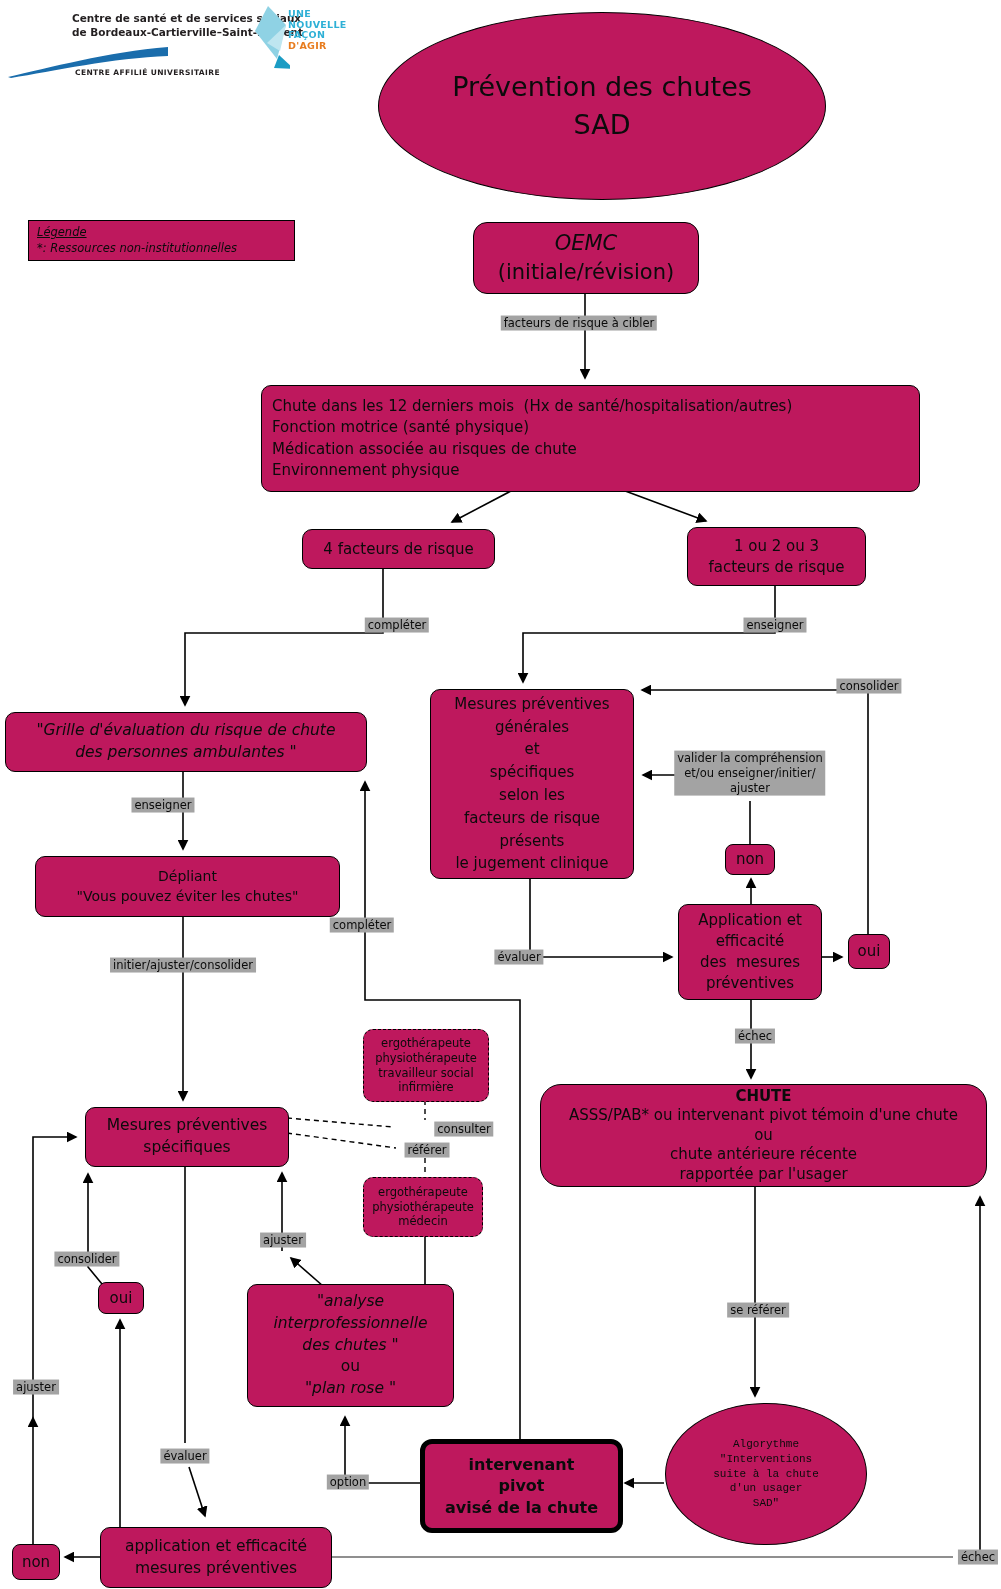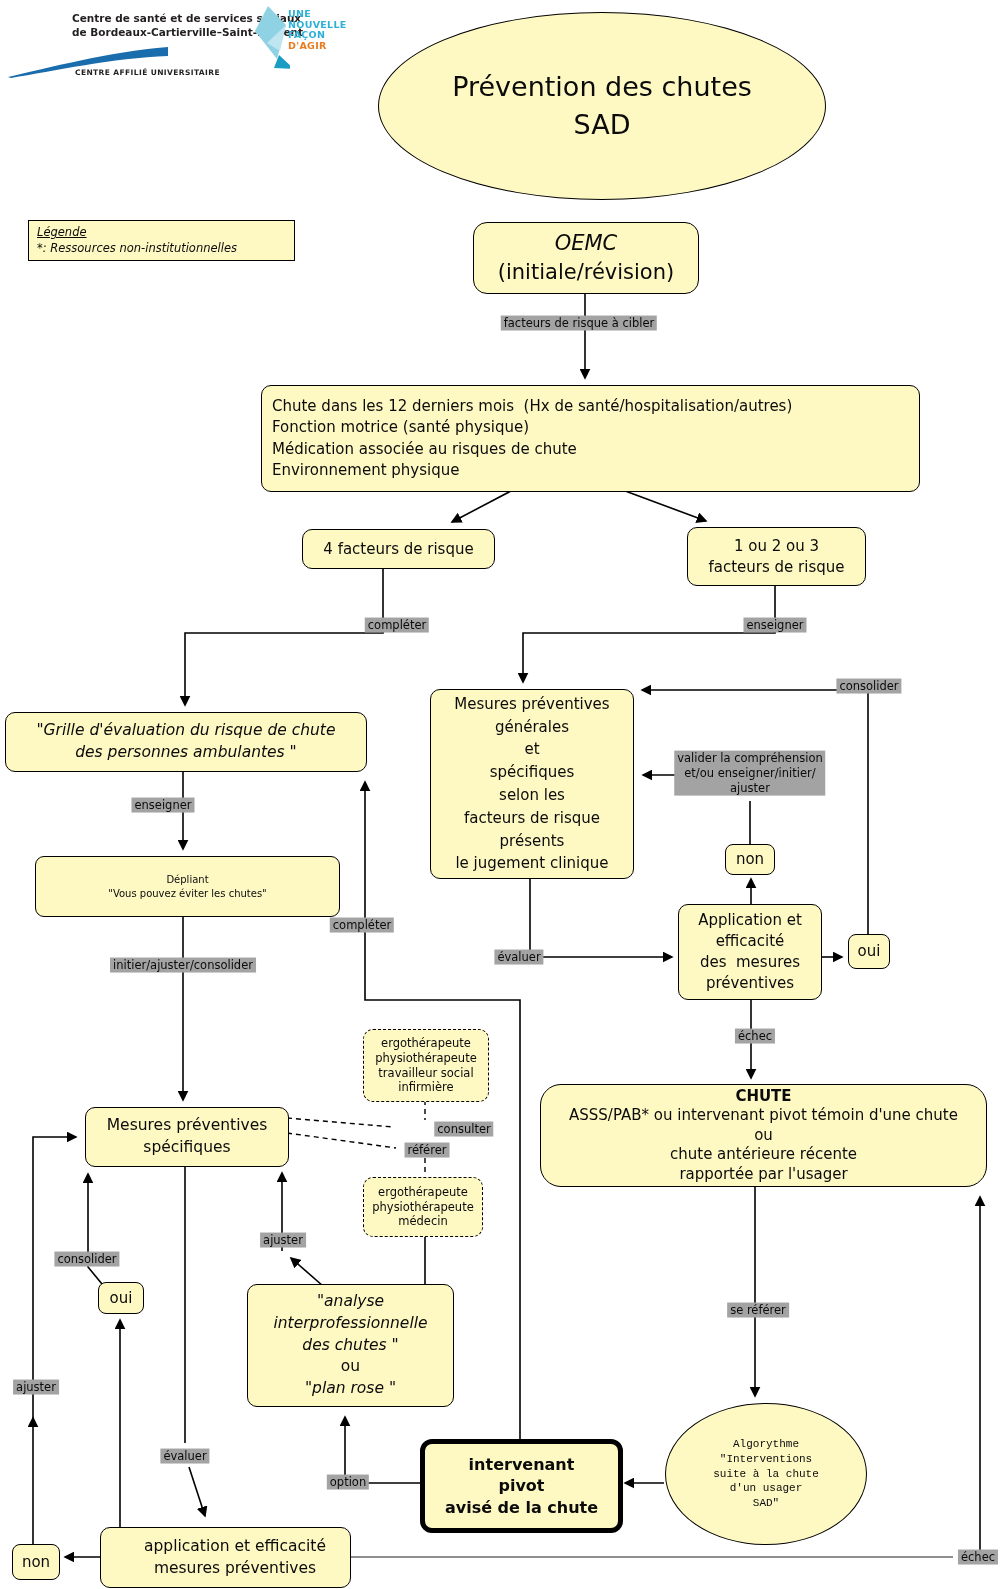--- a/index.html
+++ b/index.html
@@ -1,19 +1,19 @@
 <!DOCTYPE html>
 <html><head>
 <meta charset="utf-8">
 <style>
   html,body{margin:0;padding:0;background:#fff;}
   #canvas{position:relative;width:1001px;height:1589px;background:#fff;
           font-family:"DejaVu Sans",sans-serif;color:#0b0b0b;overflow:hidden;}
   #wires{position:absolute;left:0;top:0;z-index:0;}
-  .node{position:absolute;z-index:1;background:#fef9c3;border:1.5px solid #000;border-radius:10px;
+  .node{position:absolute;z-index:1;background:#be185d;border:1.5px solid #000;border-radius:10px;
         display:flex;flex-direction:column;align-items:center;justify-content:center;
         text-align:center;white-space:pre-wrap;line-height:1.4;}
   .dashedb{border-style:dashed;}
   .sq{border-radius:0;border-width:1px;align-items:flex-start;text-align:left;}
   .ellipse{border-radius:50%;}
   .thick{border-width:5px;border-radius:12px;font-weight:bold;}
   .it{font-style:italic;}
   .b{font-weight:bold;}
   .u{text-decoration:underline;}
   .lbl{position:absolute;z-index:2;background:#a3a3a3;padding:0 3px;font-size:11.5px;
@@ -101,21 +101,21 @@
 Environnement physique</div>
 
   <div class="node" style="left:302px;top:529px;width:191px;height:38px;font-size:15px;">4 facteurs de risque</div>
 
   <div class="node" style="left:687px;top:527px;width:177px;height:57px;font-size:15px;">1 ou 2 ou 3
 facteurs de risque</div>
 
   <div class="node it" style="left:5px;top:712px;width:360px;height:58px;font-size:15.5px;">"Grille d'évaluation du risque de chute
 des personnes ambulantes "</div>
 
-  <div class="node" style="left:35px;top:856px;width:303px;height:59px;font-size:10px;border-radius:9px;">Dépliant
+  <div class="node" style="left:35px;top:856px;width:303px;height:59px;font-size:14px;">Dépliant
 "Vous pouvez éviter les chutes"</div>
 
   <div class="node" style="left:430px;top:689px;width:202px;height:188px;font-size:15px;line-height:1.52;">Mesures préventives
 générales
 et
 spécifiques
 selon les
 facteurs de risque
 présents
 le jugement clinique</div>
@@ -147,21 +147,21 @@
 médecin</div>
 
   <div class="node" style="left:247px;top:1284px;width:205px;height:121px;font-size:15.5px;"><span class="it">"analyse
 interprofessionnelle
 des chutes "</span><span>ou</span><span class="it">"plan rose "</span></div>
 
   <div class="node" style="left:98px;top:1282px;width:44px;height:30px;font-size:15px;border-radius:8px;">oui</div>
 
   <div class="node" style="left:12px;top:1544px;width:46px;height:34px;font-size:15px;border-radius:8px;">non</div>
 
-  <div class="node" style="left:100px;top:1527px;width:230px;height:59px;font-size:15.5px;padding-left:19px;">application et efficacité
+  <div class="node" style="left:100px;top:1527px;width:230px;height:59px;font-size:15.5px;">application et efficacité
 mesures préventives</div>
 
   <div class="node thick" style="left:420px;top:1439px;width:193px;height:84px;font-size:16px;line-height:1.35;">intervenant
 pivot
 avisé de la chute</div>
 
   <div class="node ellipse" style="left:665px;top:1403px;width:200px;height:140px;font-size:11px;line-height:1.35;font-family:Liberation Mono, monospace;">Algorythme
 "Interventions
 suite à la chute
 d'un usager

